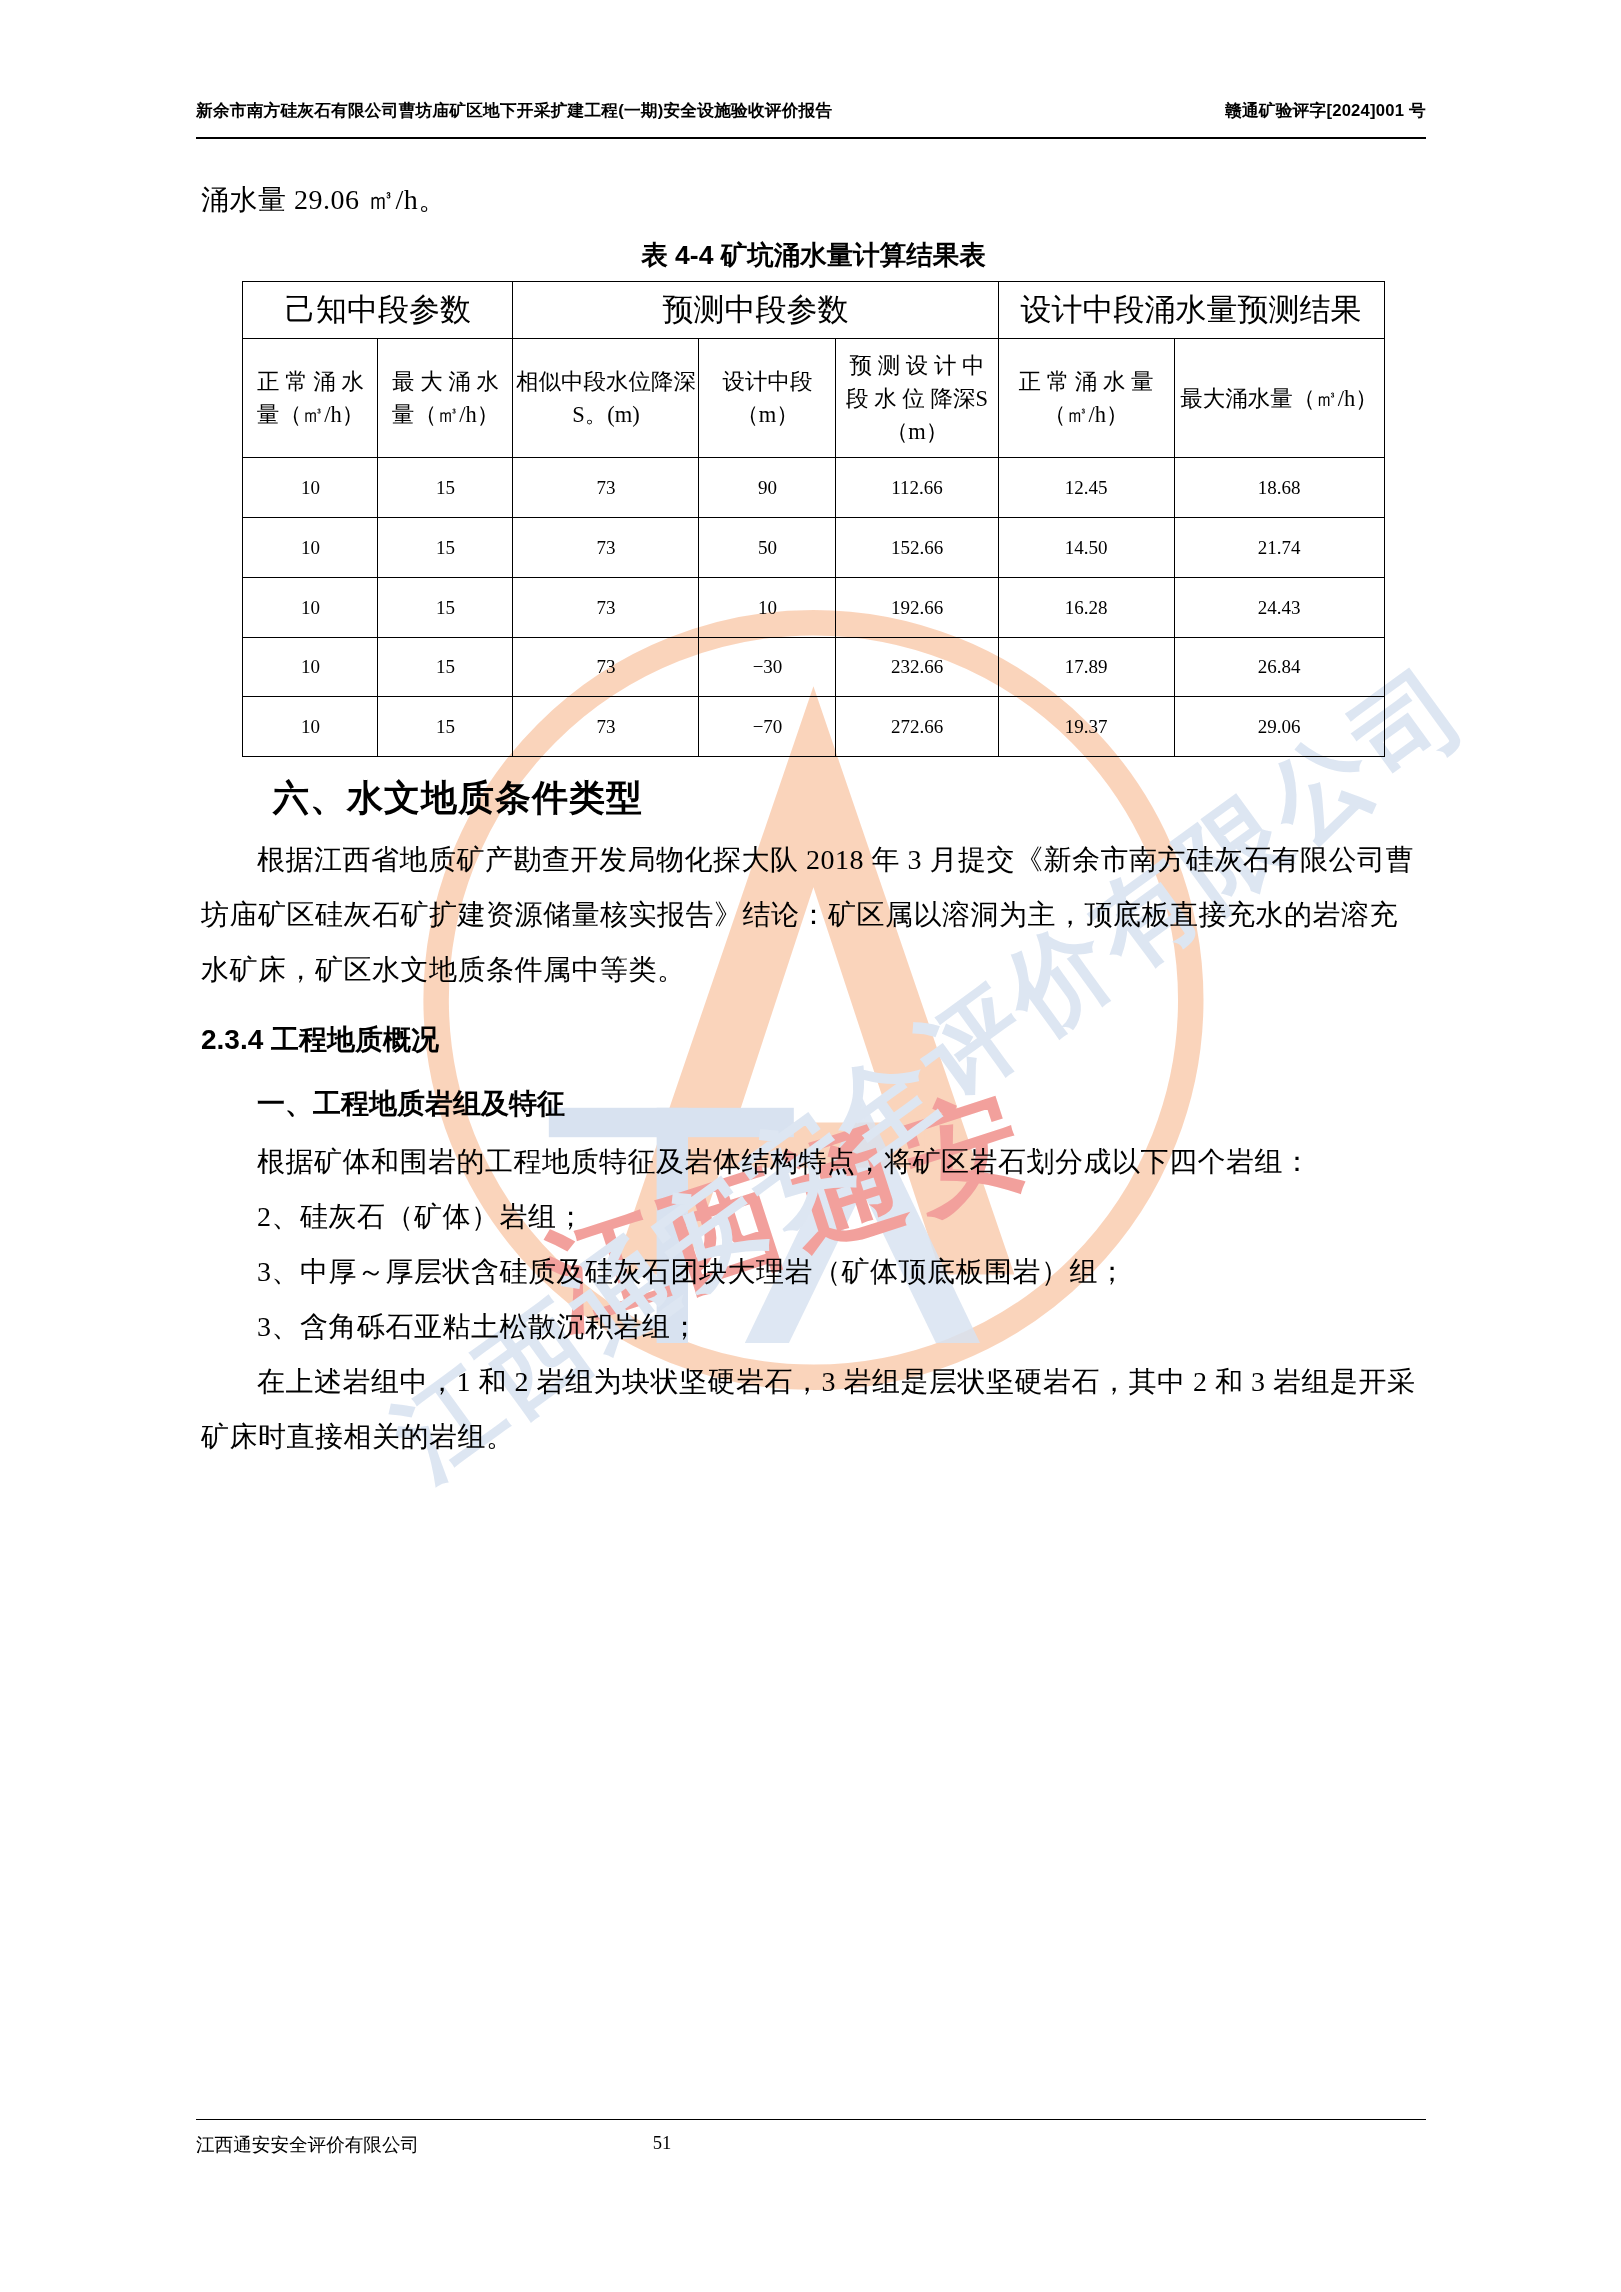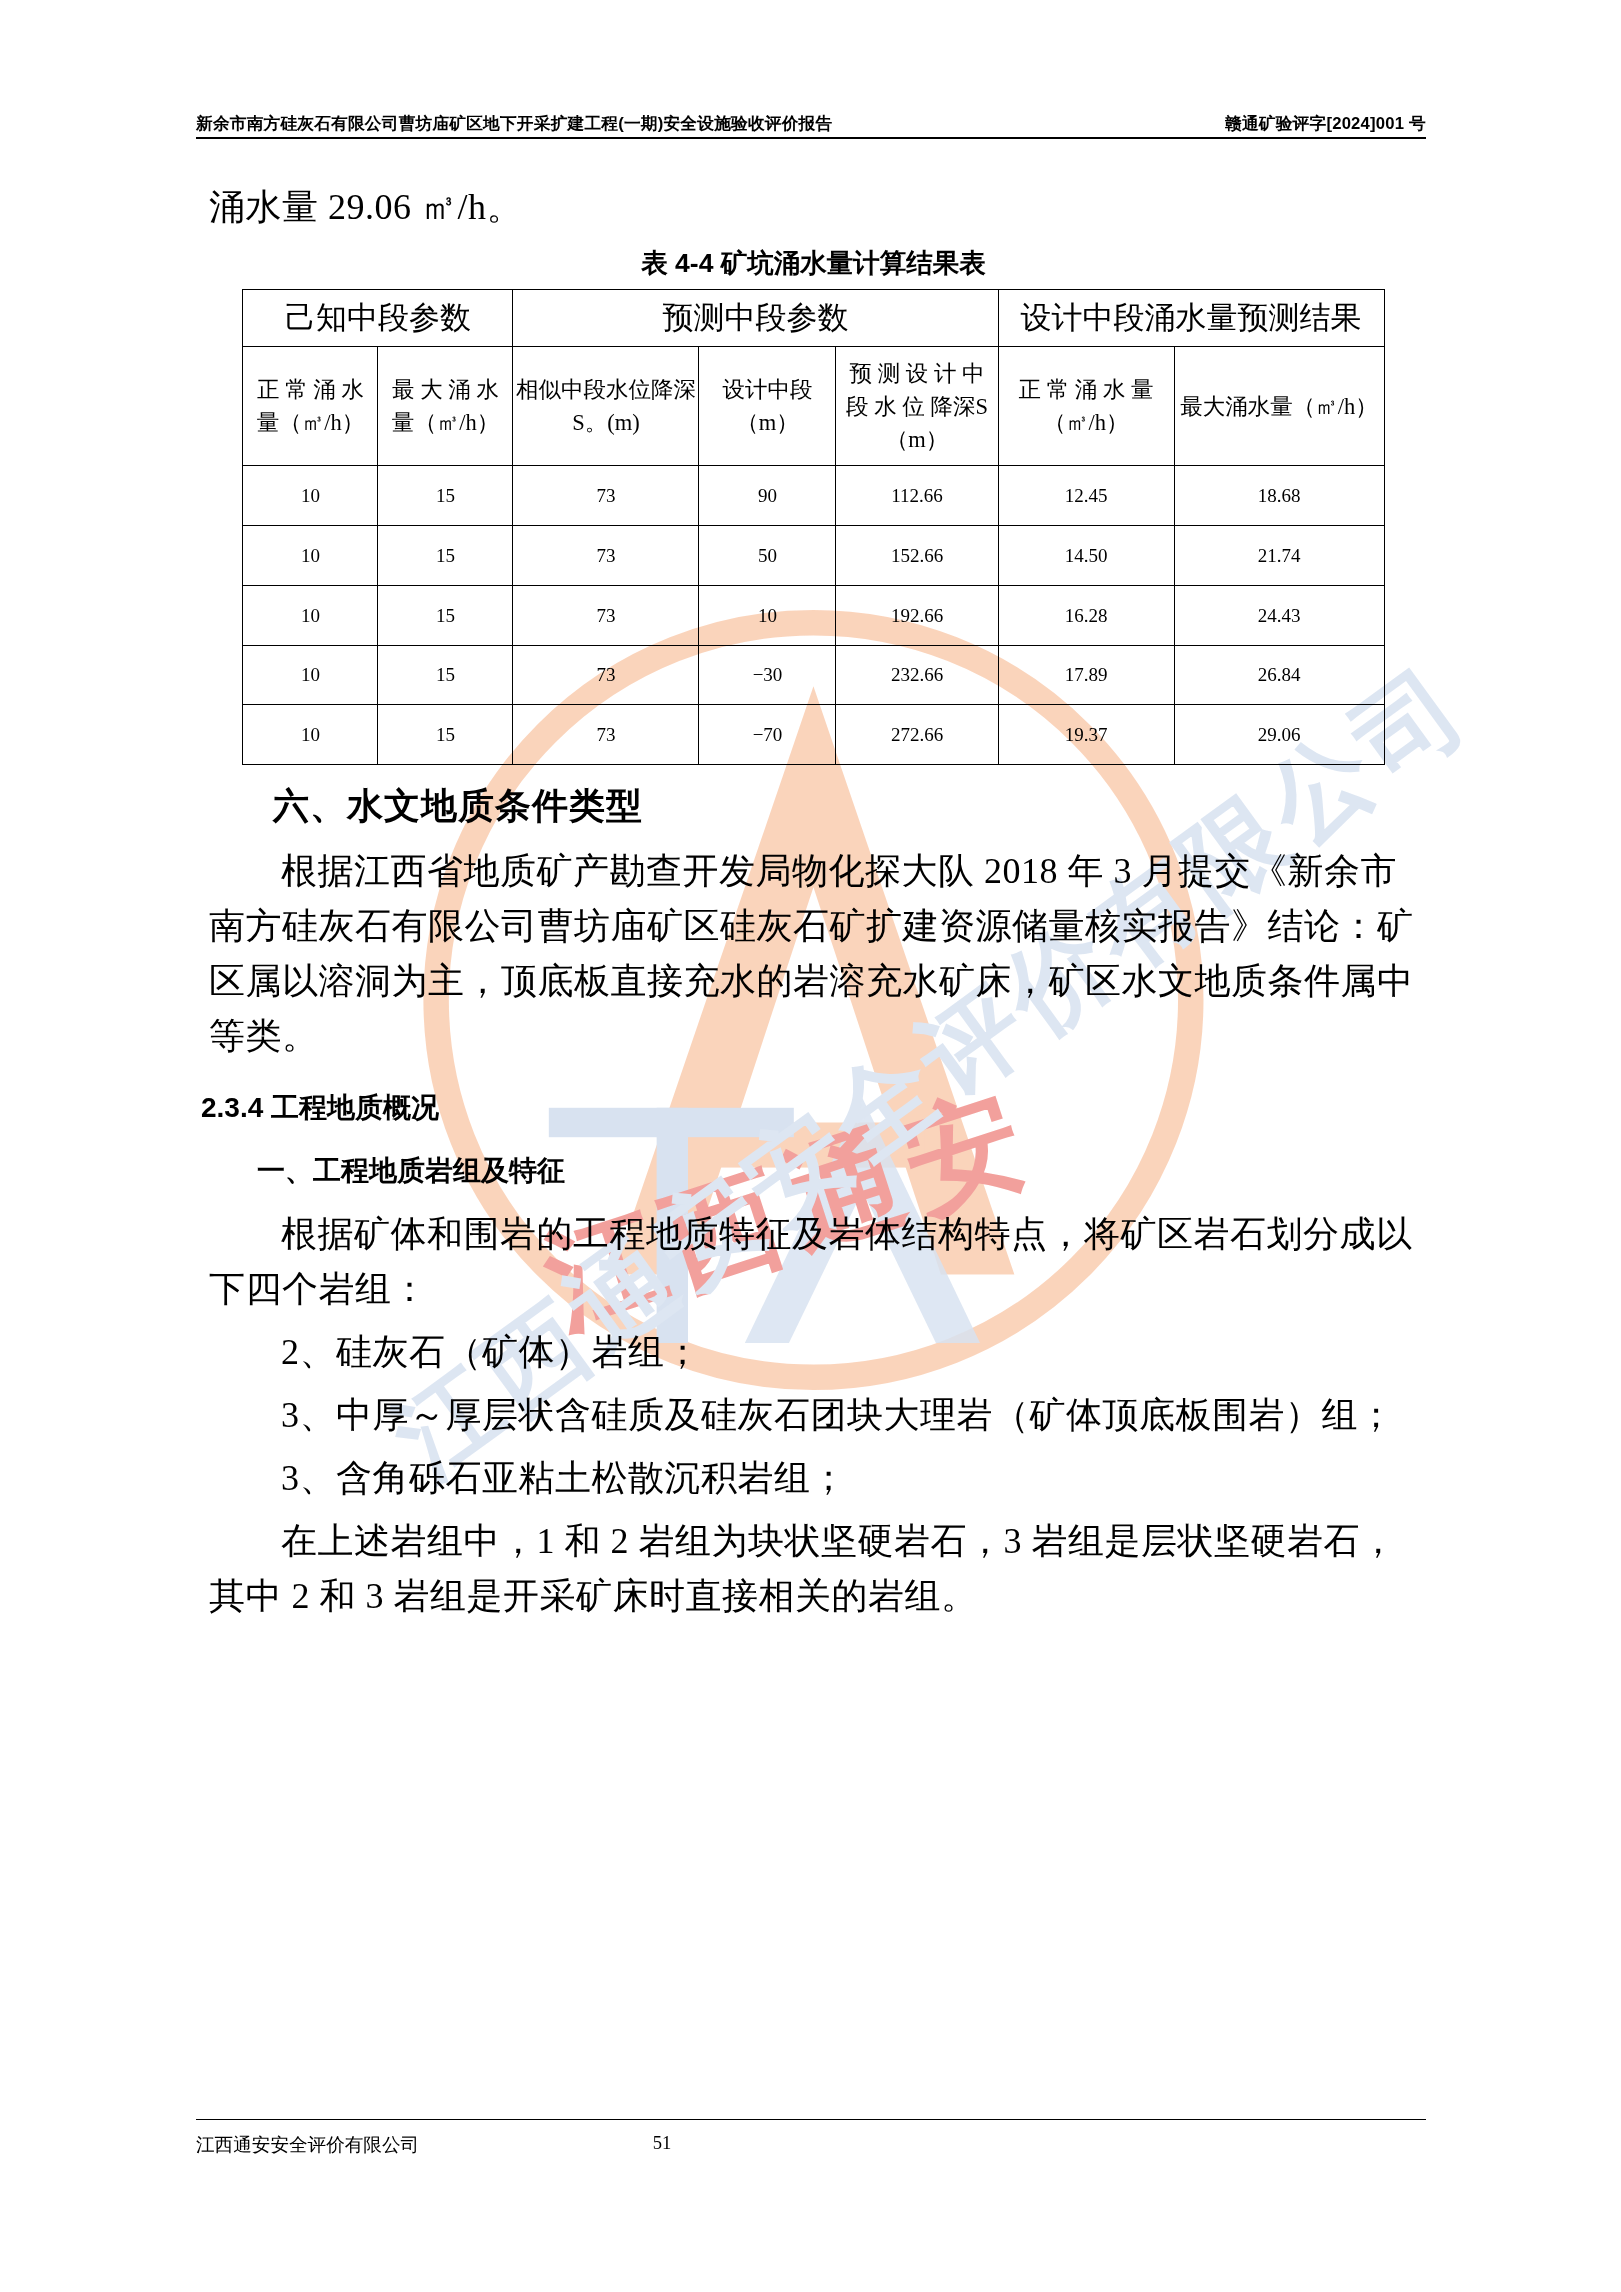--- a/index.html
+++ b/index.html
@@ -26,21 +26,21 @@
     width: 1621px;
     height: 2293px;
     pointer-events: none;
     z-index: 5;
   }
 
   
   .header {
     position: absolute;
     left: 196px;
-    top: 112px;
+    top: 99px;
     width: 1230px;
     display: flex;
     justify-content: space-between;
     align-items: flex-start;
     font-family: "Liberation Sans", sans-serif;
     font-weight: bold;
     font-size: 16.7px;
     letter-spacing: 0.2px;
     z-index: 10;
   }
@@ -89,24 +89,24 @@
   
   .content {
     position: absolute;
     left: 201px;
     top: 172px;
     width: 1225px;
     z-index: 10;
   }
 
   .para {
-    font-size: 36px;
+    font-size: 28px;
     line-height: 55px;
     text-indent: 2em;
-    margin: 8px;
+    margin: 0;
     letter-spacing: 0.5px;
   }
   .para.noindent { text-indent: 0; }
 
   .h-sec {
     font-size: 36px;
     font-weight: bold;
     line-height: 59px;
     margin: 11.8px 0 3.9px 0;
     text-indent: 2em;

